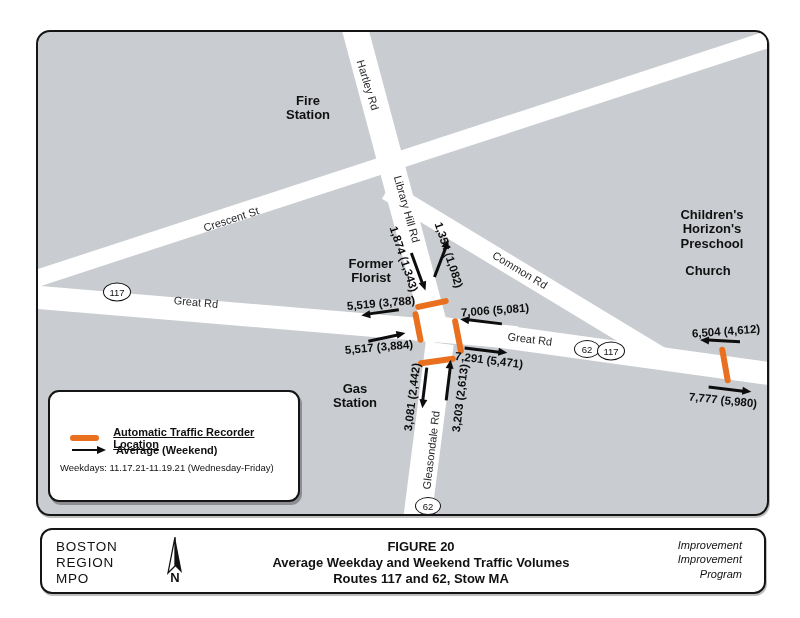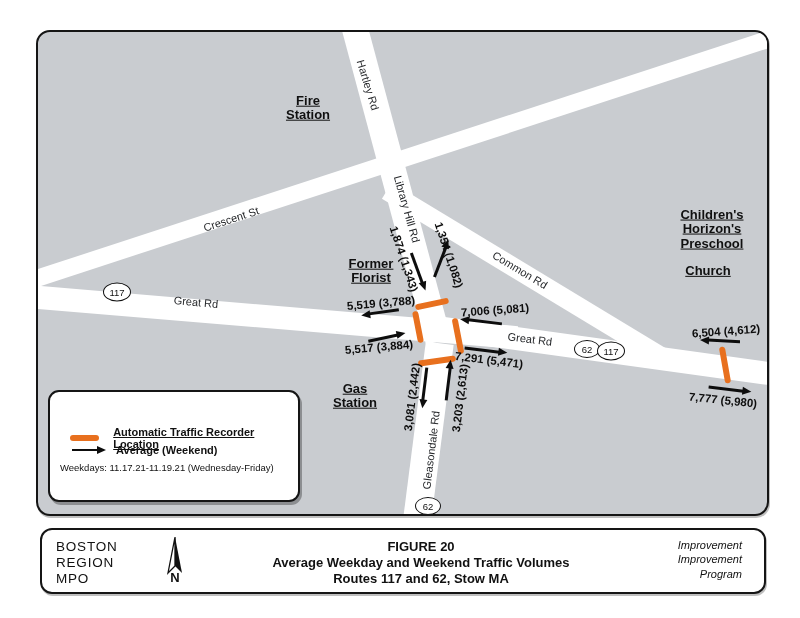--- a/index.html
+++ b/index.html
@@ -4,21 +4,21 @@
 <style>
   html,body{margin:0;padding:0;background:#fff;}
   #page{position:relative;width:800px;height:618px;background:#fff;overflow:hidden;
         font-family:"Liberation Sans",sans-serif;color:#111;}
   
   #map{position:absolute;left:36px;top:30px;width:729px;height:482px;
        background:#C9CCD0;border:2px solid #151515;border-radius:14px;overflow:hidden;
        box-shadow:1px 2px 0 rgba(0,0,0,0.25);}
   .road{position:absolute;background:#FFFFFF;}
   .rlabel{position:absolute;color:#26282b;font-size:11px;white-space:nowrap;}
-  .place{position:absolute;font-weight:bold;font-size:13px;line-height:1.1;text-align:center;color:#101010;text-decoration:underline;}
+  .place{position:absolute;font-weight:bold;font-size:13px;line-height:1.1;text-align:center;color:#101010;}
   .vol{position:absolute;font-weight:bold;font-size:11.5px;white-space:nowrap;color:#0d0d0d;}
   .arrow{position:absolute;height:2.6px;background:#0d0d0d;}
   .arrow::after{content:"";position:absolute;right:-8px;top:50%;transform:translateY(-50%);
        border-left:9px solid #0d0d0d;border-top:4.5px solid transparent;border-bottom:4.5px solid transparent;}
   .atr{position:absolute;height:6px;border-radius:3.5px;}
   .shield{position:absolute;border:1.5px solid #111;border-radius:50%;background:#fff;
        display:flex;align-items:center;justify-content:center;font-size:9.5px;color:#111;}
   
   #legend{position:absolute;left:48px;top:390px;width:248px;height:108px;background:#fff;
        border:2px solid #151515;border-radius:11px;box-shadow:2px 3px 0 rgba(0,0,0,0.3);z-index:30;}

